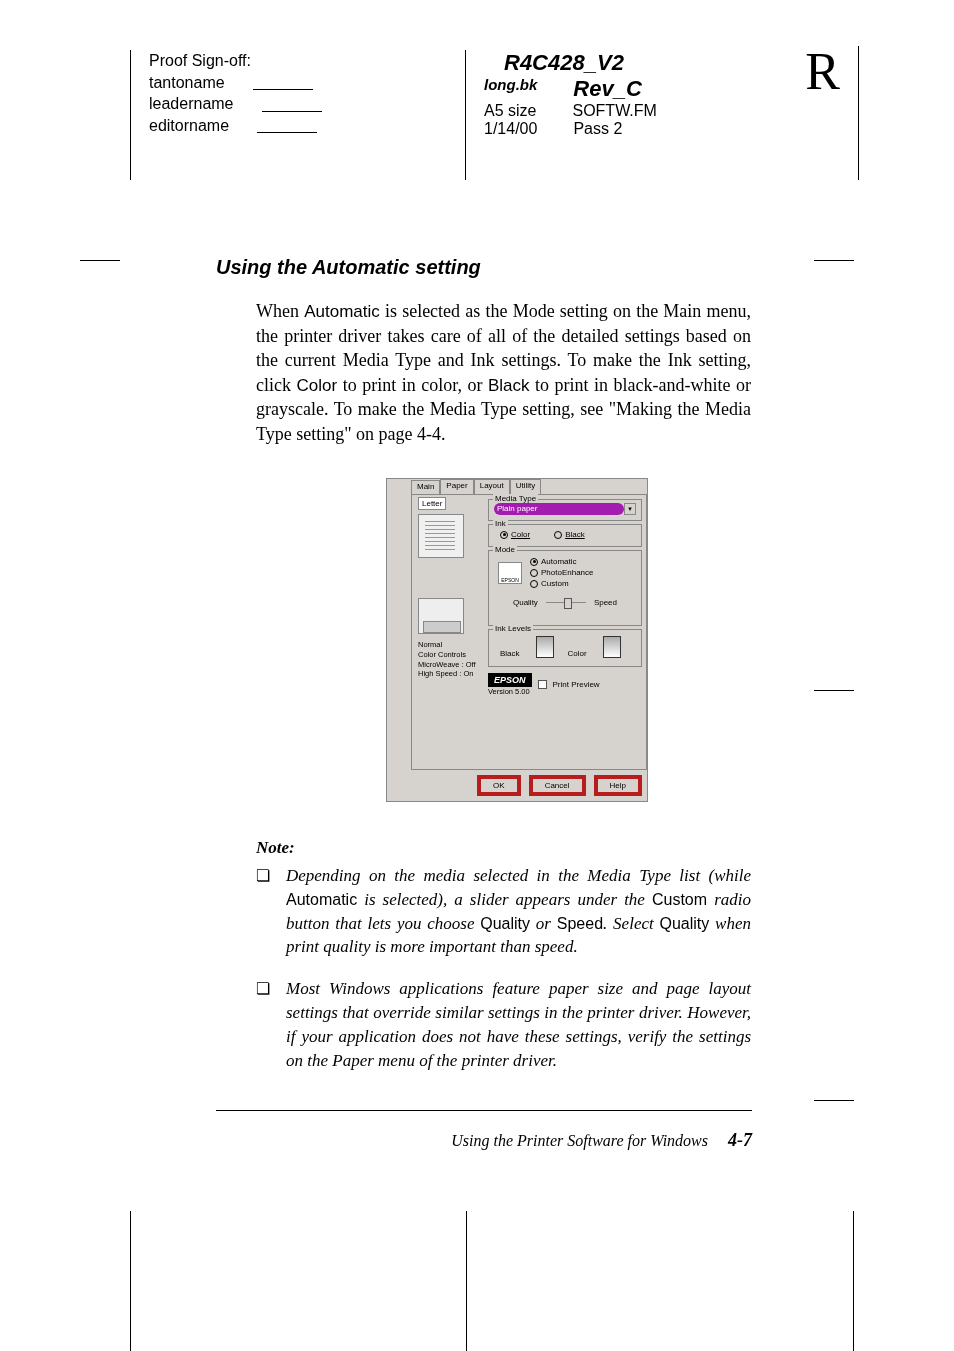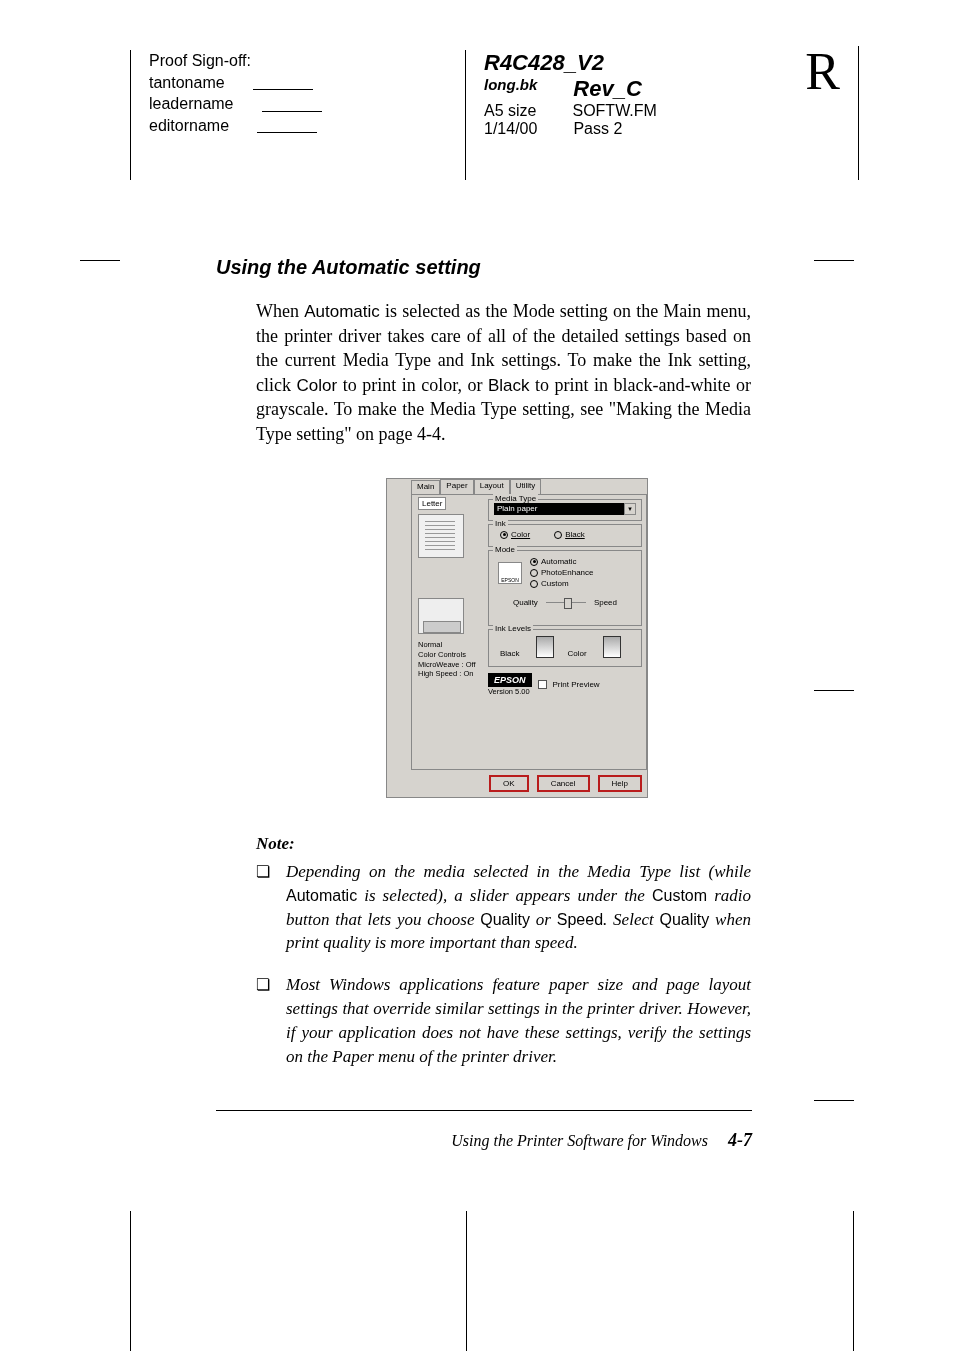--- a/index.html
+++ b/index.html
@@ -31,21 +31,21 @@
   .docinfo-box {
     position: absolute;
     top: 50px;
     left: 465px;
     border-left: 1px solid #000;
     padding-left: 18px;
     font-family: Arial, Helvetica, sans-serif;
     height: 130px;
   }
   .docinfo-row { display: flex; gap: 36px; }
-  .doc-code { font-weight: bold; font-style: italic; font-size: 22px; }
+  .doc-code { font-weight: bold; font-style: italic; font-size: 22px; margin-left: 20px; }
   .doc-file { font-weight: bold; font-style: italic; font-size: 15px; }
   .doc-rev  { font-weight: bold; font-style: italic; font-size: 22px; }
   .doc-small { font-size: 16px; }
 
   .big-r {
     position: absolute;
     top: 46px;
     right: 95px;
     border-right: 1px solid #000;
     padding-right: 18px;
@@ -100,40 +100,40 @@
   .paper-img { width: 46px; height: 44px; border: 1px solid #888; background: #f0f0f0; margin-top: 4px; position: relative; }
   .paper-img::after { content:""; position:absolute; left:6px; top:6px; width:30px; height:30px; background:repeating-linear-gradient(#999,#999 1px,#f0f0f0 1px,#f0f0f0 4px); }
   .printer-img { width: 46px; height: 36px; border: 1px solid #888; background: #eee; margin-top: 40px; position: relative; }
   .printer-img::before { content:""; position:absolute; left:4px; top:22px; width:36px; height:10px; background:#ccc; border:1px solid #888; }
   .status-lines { font-size: 7.5px; line-height: 1.3; margin-top: 6px; }
 
   .right-col { position: absolute; left: 76px; top: 4px; right: 4px; }
   .fieldset { border: 1px solid #888; padding: 3px 5px 5px 5px; margin-bottom: 3px; position: relative; }
   .fieldset .legend { position: absolute; top: -6px; left: 4px; background: #d6d3ce; padding: 0 2px; font-size: 8px; }
   .dropdown { display:flex; }
-  .dropdown .dd-body { flex:1; background:#000000; color:#fff; padding:1px 3px; font-size:8px; }
+  .dropdown .dd-body { flex:1; background:#a21caf; color:#fff; padding:1px 3px; font-size:8px;border-radius:6px; }
   .dropdown .dd-btn { width:12px; background:#d6d3ce; border:1px solid #888; text-align:center; font-size:7px; line-height:10px; }
   .radio-row { display:flex; gap:24px; padding:2px 6px; font-size:8px; }
   .radio { display:inline-block; width:8px; height:8px; border:1px solid #000; border-radius:50%; margin-right:3px; vertical-align:middle; position:relative; }
   .radio.sel::after { content:""; position:absolute; left:1.5px; top:1.5px; width:3px; height:3px; background:#000; border-radius:50%; }
   .mode-icons { display:flex; align-items:center; gap:8px; padding:2px 4px; }
   .mode-icon { width:24px; height:22px; border:1px solid #888; background:#fff; font-size:5px; text-align:center; display:flex; flex-direction:column; justify-content:flex-end; }
   .mode-radios { font-size:8px; line-height:1.4; }
   .slider-row { display:flex; align-items:center; justify-content:center; gap:8px; font-size:8px; margin-top:6px; }
   .slider { width:40px; height:1px; background:#888; position:relative; }
   .slider::after { content:""; position:absolute; left:18px; top:-4px; width:6px; height:9px; background:#d6d3ce; border:1px solid #555; }
   .inklevels { display:flex; gap:14px; align-items:flex-end; padding:3px 6px; }
   .ink-bar { width:18px; height:22px; border:1px solid #333; background:linear-gradient(#aaa,#fff); }
   .ink-lbl { font-size:8px; margin-right:2px; }
   .epson-badge { background:#000; color:#fff; font-weight:bold; font-size:9px; padding:2px 6px; display:inline-block; font-style:italic; }
   .version { font-size:7.5px; }
   .pp-row { display:flex; align-items:center; gap:6px; margin-top:2px; }
   .chk { width:9px; height:9px; border:1px solid #555; background:#fff; display:inline-block; }
   .btn-row { display:flex; gap:8px; justify-content:flex-end; padding:5px; }
-  .btn { border:2px solid #b91c1c; background:#d6d3ce; font-size:8px; padding:2px 12px; }
+  .btn { border:4px solid #b91c1c; background:#d6d3ce; font-size:8px; padding:2px 12px; }
 
   .note-heading {
     font-family: Georgia, serif;
     font-style: italic;
     font-weight: bold;
     font-size: 17px;
     margin-left: 40px;
     margin-bottom: 6px;
   }
   .note-list { margin-left: 40px; }

